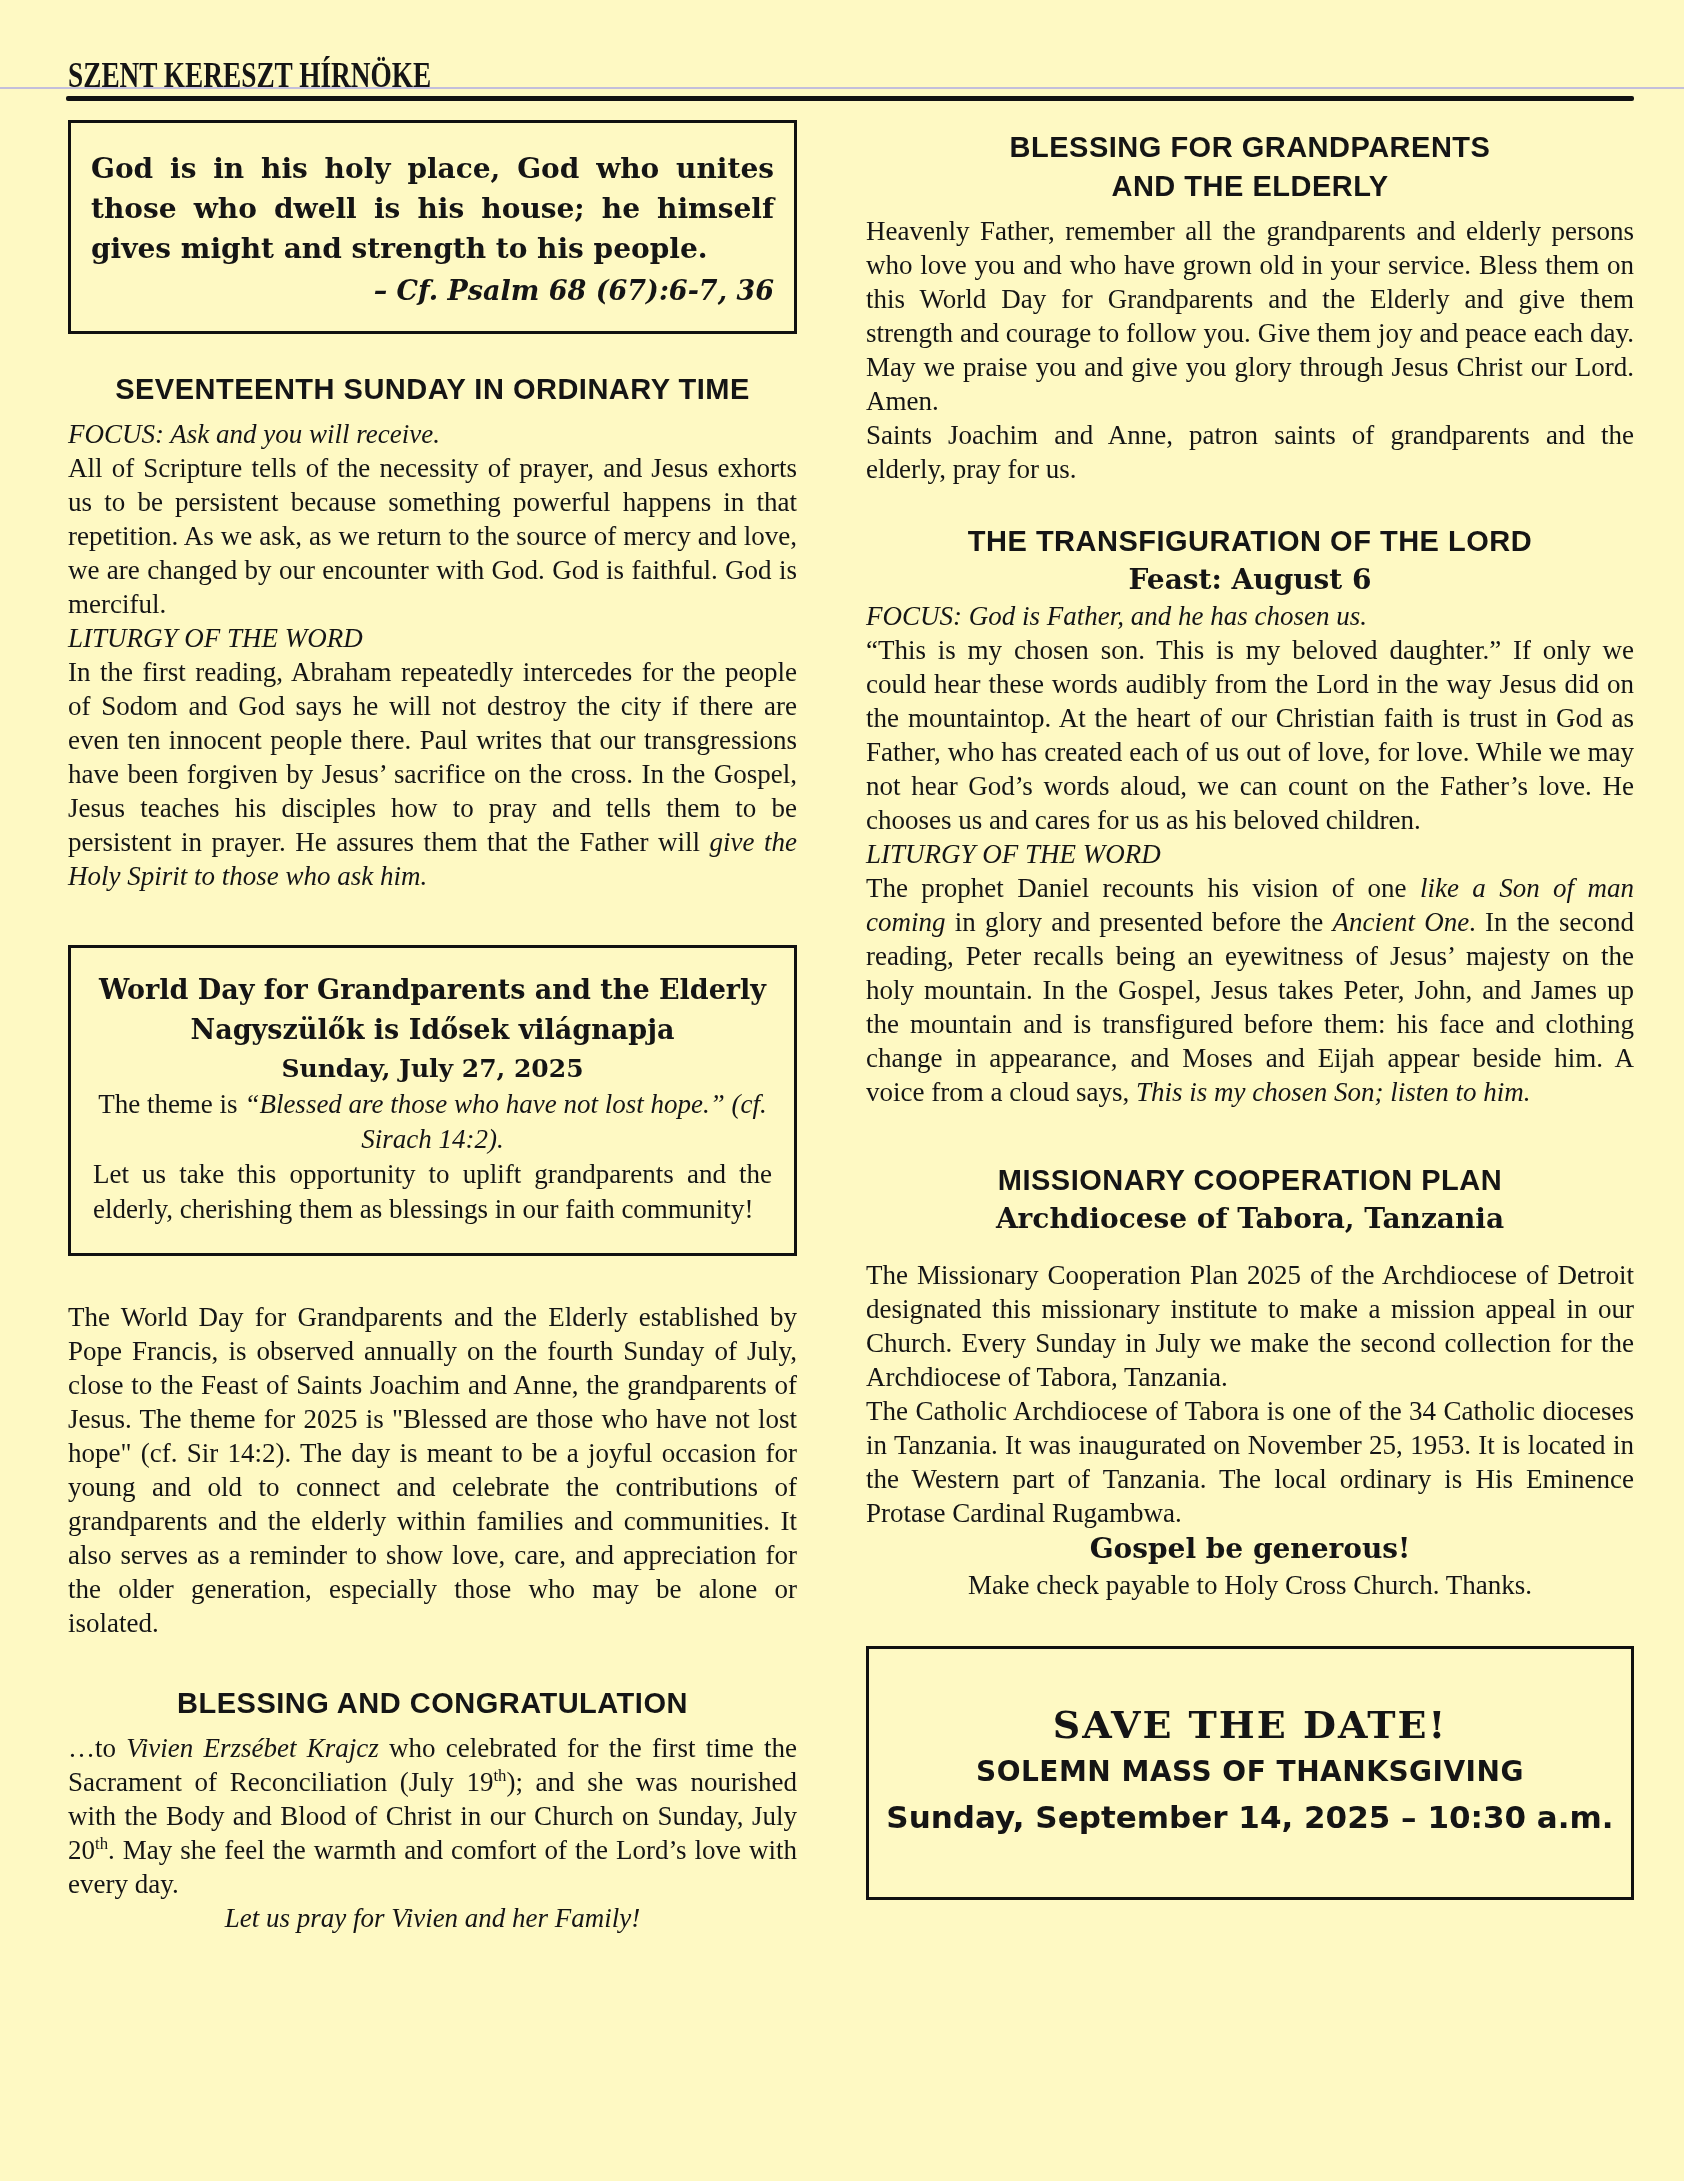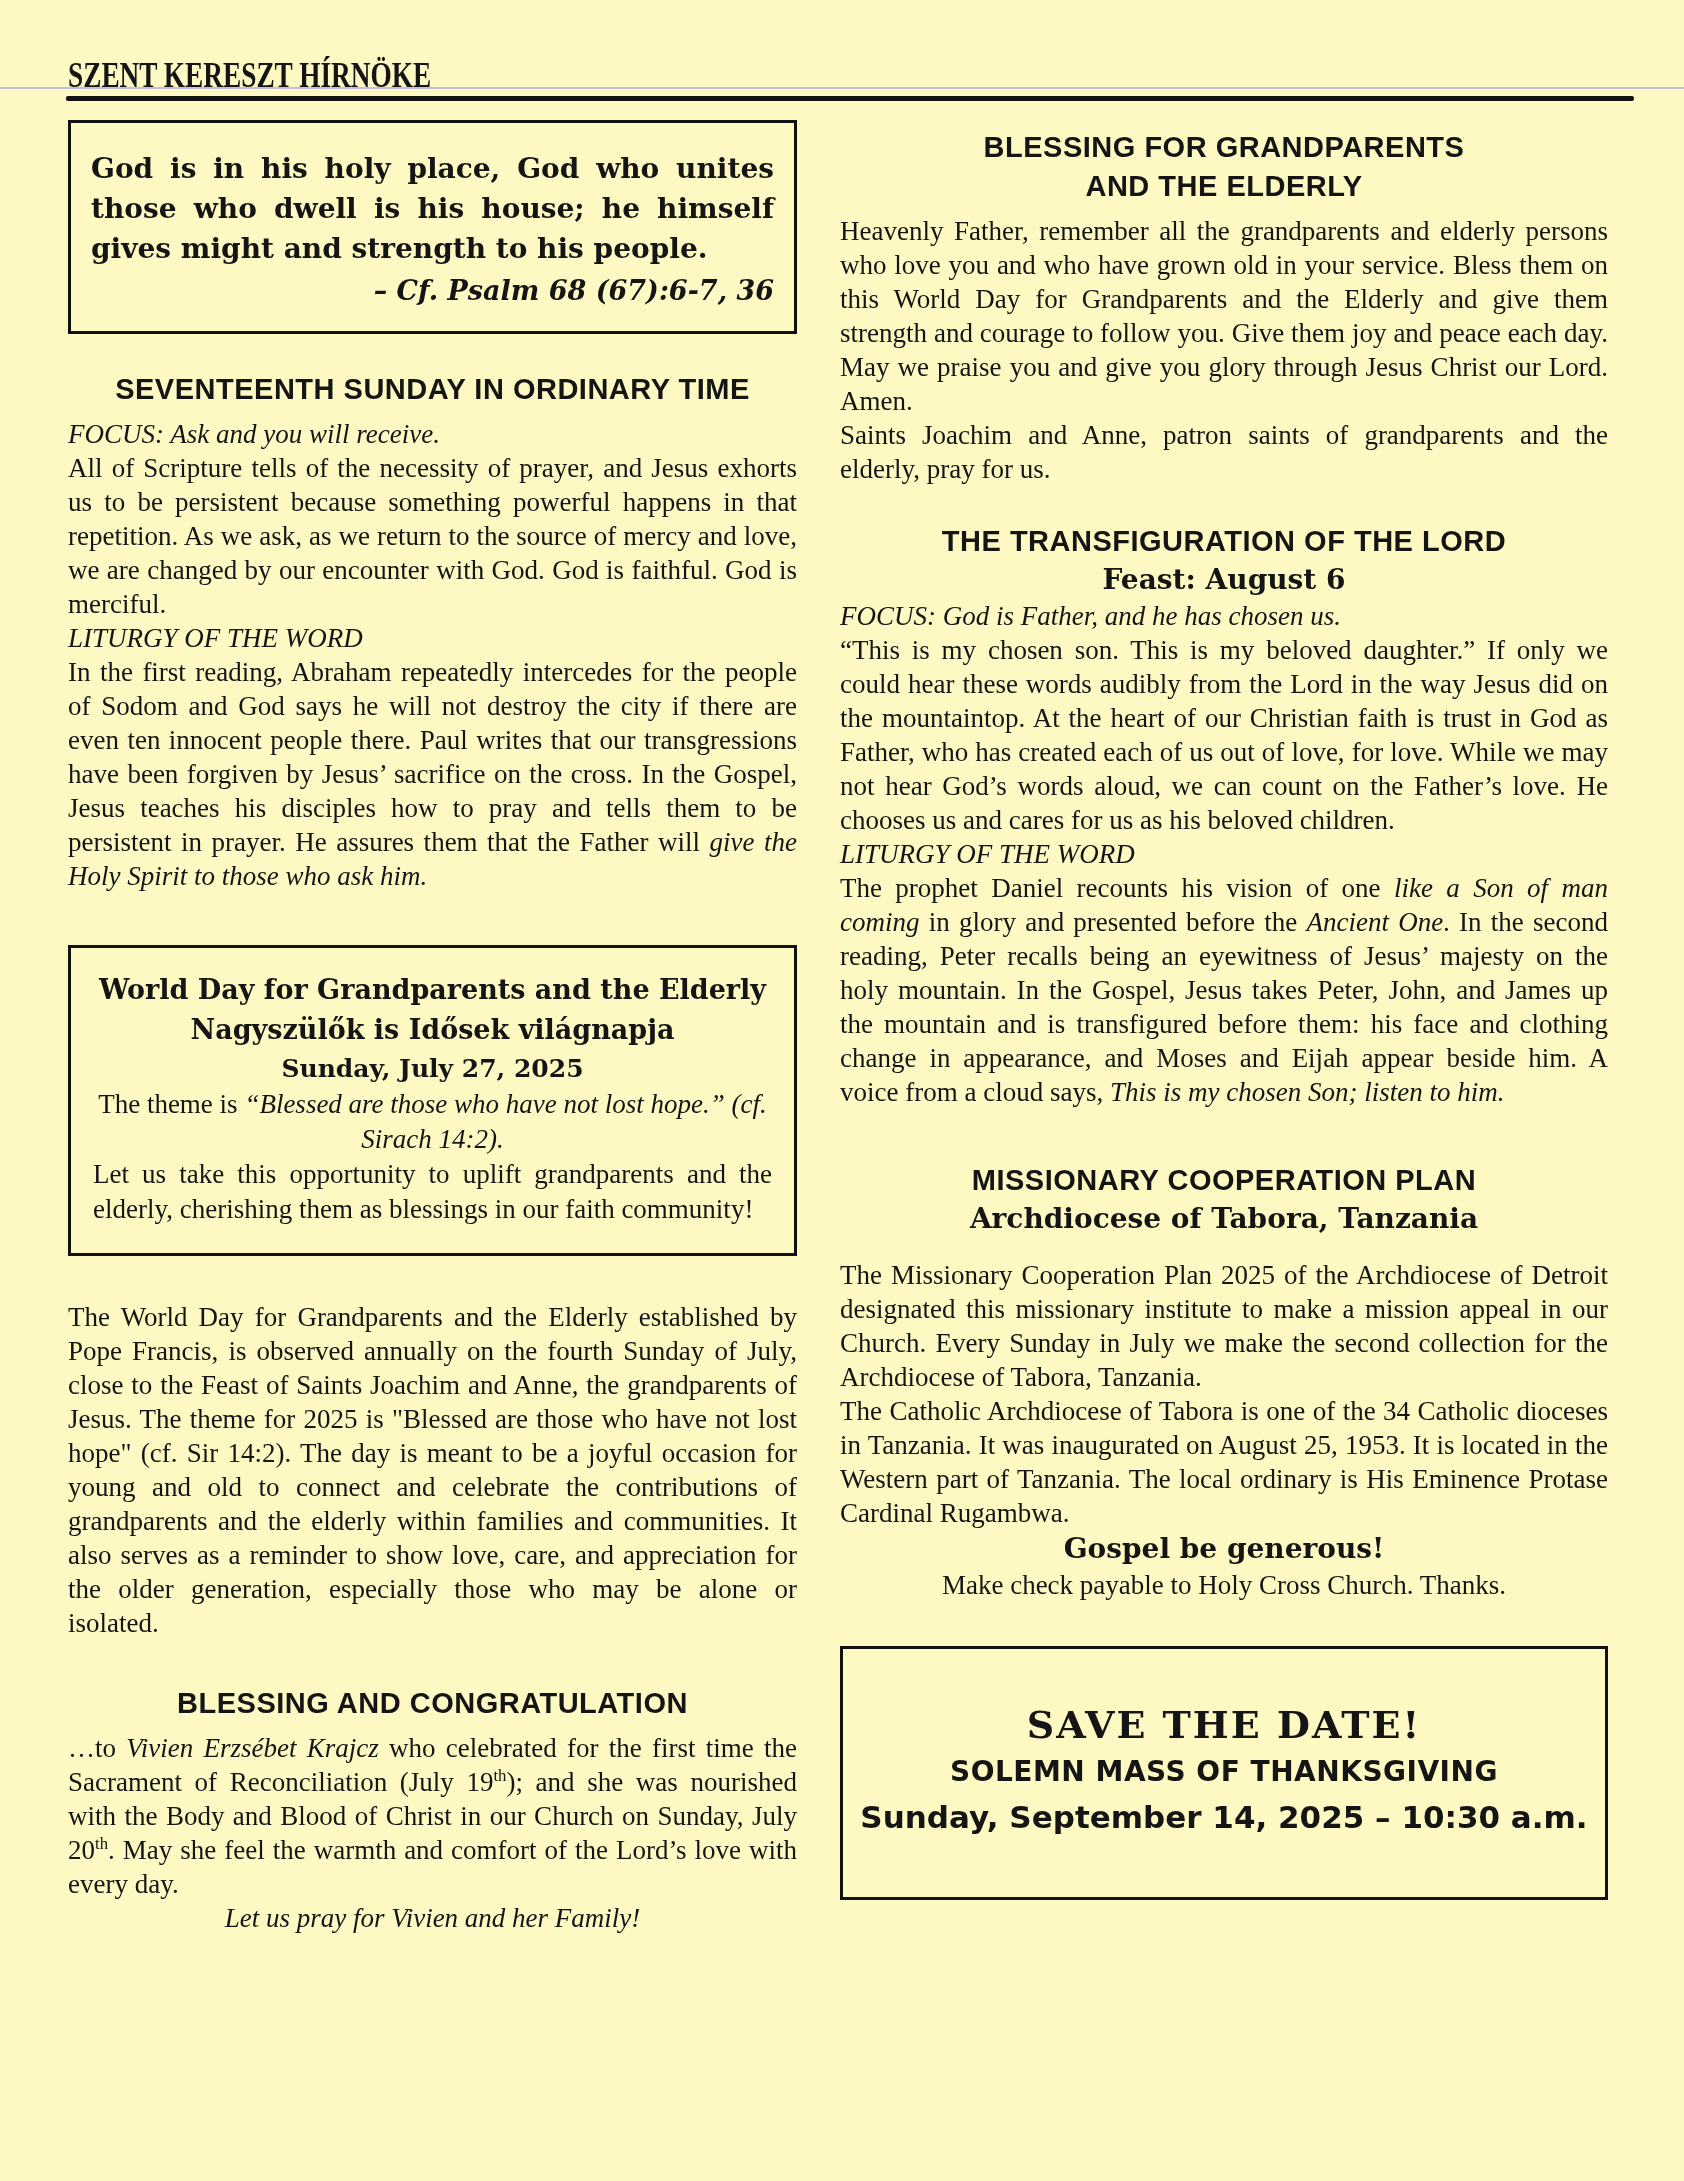--- a/index.html
+++ b/index.html
@@ -28,21 +28,21 @@
     position:absolute;top:87px;left:0;width:1685px;height:2px;
     background:#c3bfdb;
   }
   .rule-thick{
     position:absolute;top:96px;left:66px;width:1568px;height:5px;
     background:#121212;border-radius:2px;
   }
   
   .col{position:absolute;top:100px;}
   .col-left{left:68px;width:729px;}
-  .col-right{left:840px;width:768px;}
+  .col-right{left:866px;width:768px;}
   
   .body-text{
     font-size:27px;line-height:34px;
     text-align:justify;margin:0;
   }
   .focus-line{font-size:27px;line-height:34px;font-style:italic;margin:0;}
   .h-sans{
     font-family:"Liberation Sans", sans-serif;
     font-weight:bold;font-size:29px;line-height:39px;
     text-align:center;margin:0;letter-spacing:0.5px;
@@ -166,21 +166,21 @@
     <h2 class="h-sans mt36">THE TRANSFIGURATION OF THE LORD</h2>
     <p class="h-serif-sub">Feast: August 6</p>
     <p class="focus-line">FOCUS: God is Father, and he has chosen us.</p>
     <p class="body-text"><span>“This is my chosen son. This is my beloved daughter.” If only we could hear these words audibly from the Lord in the way Jesus did on the mountaintop. At the heart of our Christian faith is trust in God as Father, who has created each of us out of love, for love. While we may not hear God’s words aloud, we can count on the Father’s love. He chooses us and cares for us as his beloved children.</span></p>
     <p class="focus-line">LITURGY OF THE WORD</p>
     <p class="body-text"><span>The prophet Daniel recounts his vision of one </span><span style="font-style: italic;">like a Son of man coming</span><span> in glory and presented before the </span><span style="font-style: italic;">Ancient One</span><span>. In the second reading, Peter recalls being an eyewitness of Jesus’ majesty on the holy mountain. In the Gospel, Jesus takes Peter, John, and James up the mountain and is transfigured before them: his face and clothing change in appearance, and Moses and Eijah appear beside him. A voice from a cloud says, </span><span style="font-style: italic;">This is my chosen Son; listen to him.</span></p>
 
     <h2 class="h-sans mt52">MISSIONARY COOPERATION PLAN</h2>
     <p class="h-serif-sub">Archdiocese of Tabora, Tanzania</p>
     <p class="body-text mt20"><span>The Missionary Cooperation Plan 2025 of the Archdiocese of Detroit designated this missionary institute to make a mission appeal in our Church. Every Sunday in July we make the second collection for the Archdiocese of Tabora, Tanzania.</span></p>
-    <p class="body-text"><span>The Catholic Archdiocese of Tabora is one of the 34 Catholic dioceses in Tanzania. It was inaugurated on August 25, 1953. It is located in the Western part of Tanzania. The local ordinary is His Eminence Protase Cardinal Rugambwa.</span></p>
+    <p class="body-text"><span>The Catholic Archdiocese of Tabora is one of the 34 Catholic dioceses in Tanzania. It was inaugurated on November 25, 1953. It is located in the Western part of Tanzania. The local ordinary is His Eminence Protase Cardinal Rugambwa.</span></p>
     <p class="h-serif-sub">Gospel be generous!</p>
     <p class="body-text centered" style="text-align:center">Make check payable to Holy Cross Church. Thanks.</p>
 
     <div class="save-box">
       <p class="l1">SAVE THE DATE!</p>
       <p class="l2">SOLEMN MASS OF THANKSGIVING</p>
       <p class="l3">Sunday, September 14, 2025 – 10:30 a.m.</p>
     </div>
 
   </div>

